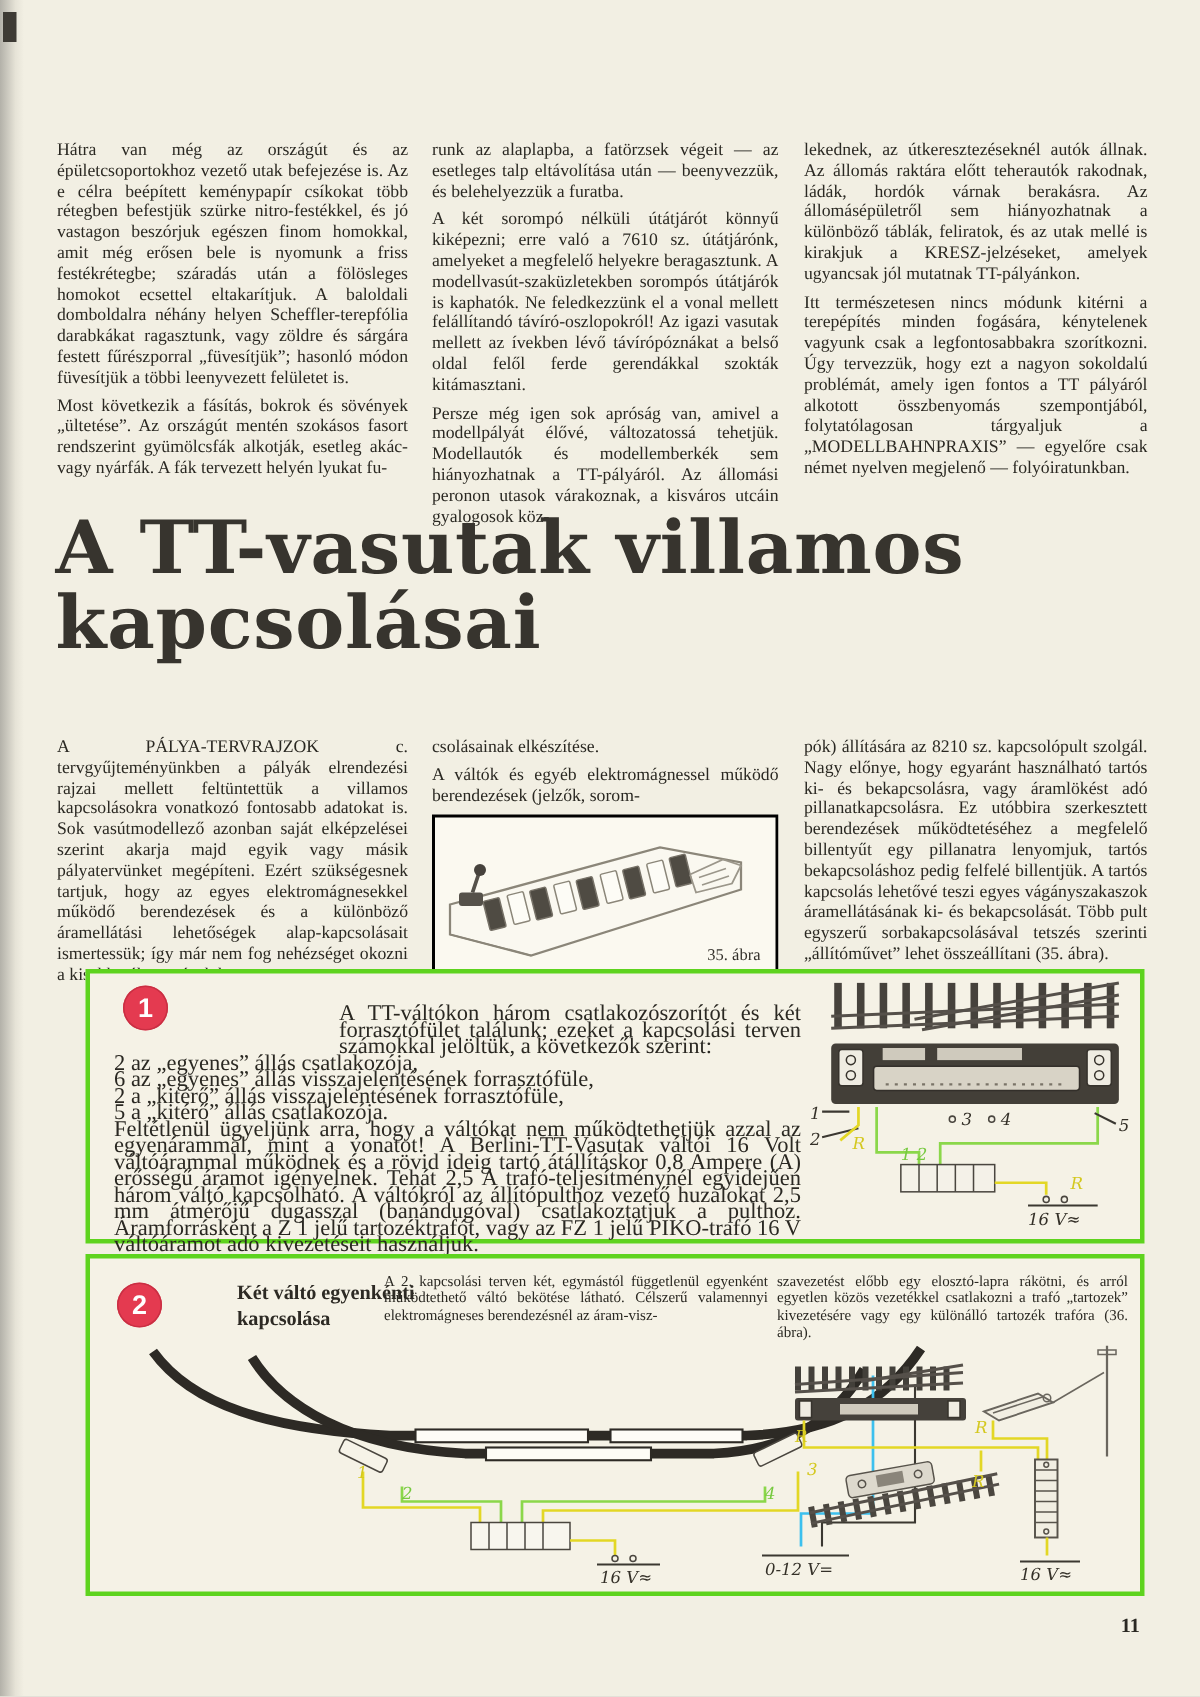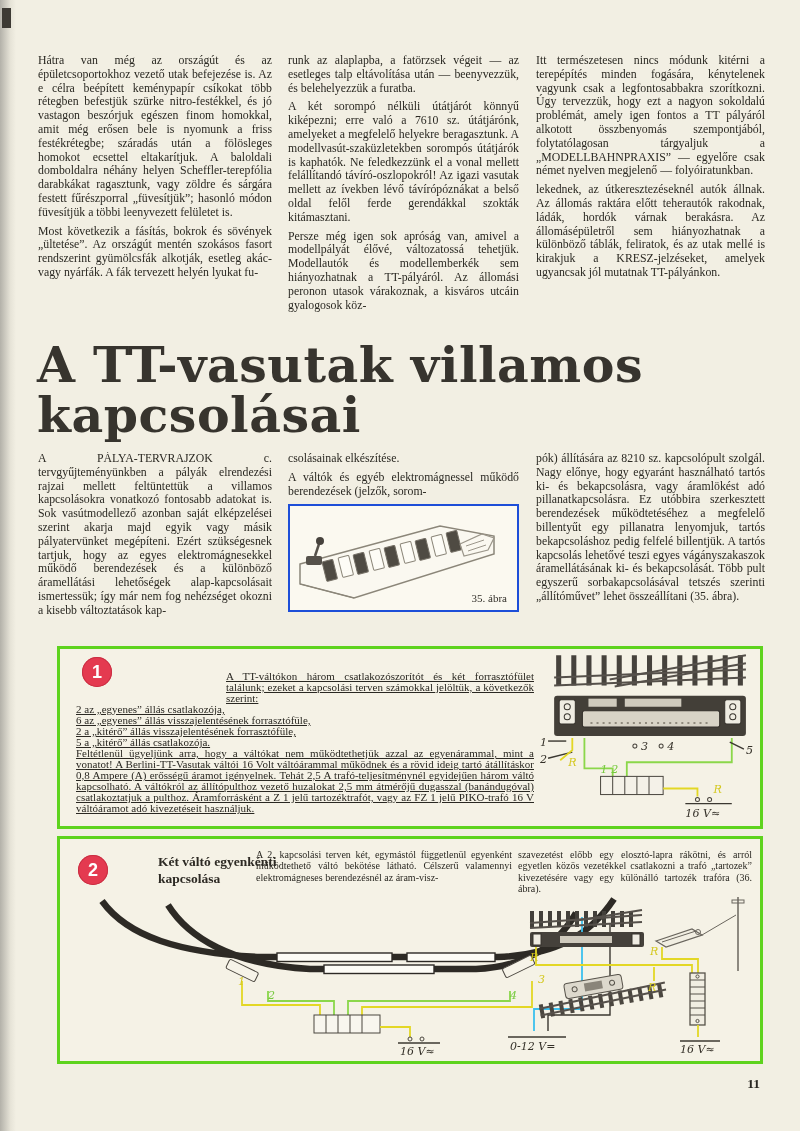--- a/index.html
+++ b/index.html
@@ -1,42 +1,42 @@
 <!DOCTYPE html>
 <html><head>
 <meta charset="utf-8">
 <style>
   html,body{margin:0;padding:0;background:#d8d6cf;}
   .page{position:relative;width:800px;height:1131px;background:#f2efe3;overflow:hidden;
         font-family:"Liberation Serif",serif;color:#2a2822;}
   .scan-edge{position:absolute;left:0;top:0;width:16px;height:100%;
         background:linear-gradient(90deg,#b3b1a9,#e6e3d7 65%,rgba(230,227,215,0));}
   .scan-mark{position:absolute;left:2px;top:8px;width:9px;height:20px;background:#3d3a34;}
-  .col{position:absolute;text-align:justify;font-size:11.8px;line-height:13.8px;overflow:hidden;}
+  .col{position:absolute;text-align:justify;font-size:11.8px;line-height:13.8px;overflow:hidden;margin-top:39px;}
   .col p{margin:0 0 5px 0;}
   #top-col1{left:38px;top:54px;width:234px;height:286px;}
   #top-col2{left:288px;top:54px;width:231px;height:286px;}
   #top-col3{left:536px;top:54px;width:229px;height:286px;}
   .headline{position:absolute;left:37px;top:340px;width:720px;
         font-family:"DejaVu Serif",serif;font-weight:bold;font-size:49px;line-height:50px;
         color:#37342e;letter-spacing:.5px;}
   #s2-col1{left:38px;top:452px;width:234px;height:196px;}
   #s2-col2{left:288px;top:452px;width:231px;height:196px;}
   #s2-col3{left:536px;top:452px;width:229px;height:200px;}
-  .fig-frame{position:relative;margin-top:6px;border:2px solid #1d4ed8;background:#fbf9f0;height:104px;}
+  .fig-frame{position:relative;margin-top:6px;border:2px solid #000000;background:#fbf9f0;height:104px;}
   .fig-caption{position:absolute;right:10px;bottom:5px;font-size:11px;color:#33302a;}
   .gbox{position:absolute;border:3px solid #5ed31e;background:#f5f2e6;}
   #box1{left:57px;top:646px;width:700px;height:177px;}
   #box2{left:57px;top:836px;width:700px;height:222px;}
   .badge{position:absolute;width:30px;height:30px;border-radius:50%;background:#e43a50;
         color:#fff;font-family:"Liberation Sans",sans-serif;font-weight:bold;font-size:18px;
         display:flex;align-items:center;justify-content:center;box-shadow:0 0 0 1px #c92f43 inset;}
   #box1 .badge{left:22px;top:8px;}
   #box2 .badge{left:18px;top:16px;}
-  .b1-text{position:absolute;left:16px;top:22px;width:458px;font-size:11px;line-height:11px;text-align:justify;text-decoration:underline;}
+  .b1-text{position:absolute;left:16px;top:22px;width:458px;font-size:15px;line-height:11px;text-align:justify;}
   .b1-float{float:left;width:150px;height:23px;}
   .b1-text p{margin:0;}
   .b1-list div{text-align:left;}
   .b1-svg{position:absolute;left:480px;top:0px;}
   .b2-title{position:absolute;left:62px;top:14px;width:150px;font-weight:bold;
         font-size:13.5px;line-height:17px;color:#2d2a24;margin-left:36px;}
   .b2-col{position:absolute;top:10px;font-size:10px;line-height:11.4px;text-align:justify;}
   #b2-col1{left:196px;width:256px;}
   #b2-col2{left:458px;width:234px;}
   .b2-svg{position:absolute;left:2px;top:58px;}
@@ -61,22 +61,22 @@
   <div class="col" id="top-col1">
     <p>Hátra van még az országút és az épületcsoportokhoz vezető utak befejezése is. Az e célra beépített keménypapír csíkokat több rétegben befestjük szürke nitro-festékkel, és jó vastagon beszórjuk egészen finom homokkal, amit még erősen bele is nyomunk a friss festékrétegbe; száradás után a fölösleges homokot ecsettel eltakarítjuk. A baloldali domboldalra néhány helyen Scheffler-terepfólia darabkákat ragasztunk, vagy zöldre és sárgára festett fűrészporral „füvesítjük”; hasonló módon füvesítjük a többi leenyvezett felületet is.</p>
     <p>Most következik a fásítás, bokrok és sövények „ültetése”. Az országút mentén szokásos fasort rendszerint gyümölcsfák alkotják, esetleg akác- vagy nyárfák. A fák tervezett helyén lyukat fu-</p>
   </div>
   <div class="col" id="top-col2">
     <p>runk az alaplapba, a fatörzsek végeit — az esetleges talp eltávolítása után — beenyvezzük, és belehelyezzük a furatba.</p>
     <p>A két sorompó nélküli útátjárót könnyű kiképezni; erre való a 7610 sz. útátjárónk, amelyeket a megfelelő helyekre beragasztunk. A modellvasút-szaküzletekben sorompós útátjárók is kaphatók. Ne feledkezzünk el a vonal mellett felállítandó távíró-oszlopokról! Az igazi vasutak mellett az ívekben lévő távírópóznákat a belső oldal felől ferde gerendákkal szokták kitámasztani.</p>
     <p>Persze még igen sok apróság van, amivel a modellpályát élővé, változatossá tehetjük. Modellautók és modellemberkék sem hiányozhatnak a TT-pályáról. Az állomási peronon utasok várakoznak, a kisváros utcáin gyalogosok köz-</p>
   </div>
   <div class="col" id="top-col3">
+    <p>lekednek, az útkeresztezéseknél autók állnak. Az állomás raktára előtt teherautók rakodnak, ládák, hordók várnak berakásra. Az állomásépületről sem hiányozhatnak a különböző táblák, feliratok, és az utak mellé is kirakjuk a KRESZ-jelzéseket, amelyek ugyancsak jól mutatnak TT-pályánkon.</p>
     <p>Itt természetesen nincs módunk kitérni a terepépítés minden fogására, kénytelenek vagyunk csak a legfontosabbakra szorítkozni. Úgy tervezzük, hogy ezt a nagyon sokoldalú problémát, amely igen fontos a TT pályáról alkotott összbenyomás szempontjából, folytatólagosan tárgyaljuk a „MODELLBAHNPRAXIS” — egyelőre csak német nyelven megjelenő — folyóiratunkban.</p>
-    <p>lekednek, az útkeresztezéseknél autók állnak. Az állomás raktára előtt teherautók rakodnak, ládák, hordók várnak berakásra. Az állomásépületről sem hiányozhatnak a különböző táblák, feliratok, és az utak mellé is kirakjuk a KRESZ-jelzéseket, amelyek ugyancsak jól mutatnak TT-pályánkon.</p>
   </div>
 
   <div class="headline">
     <div>A TT-vasutak villamos</div>
     <div>kapcsolásai</div>
   </div>
 
   <div class="col" id="s2-col1">
     <p>A PÁLYA-TERVRAJZOK c. tervgyűjteményünkben a pályák elrendezési rajzai mellett feltüntettük a villamos kapcsolásokra vonatkozó fontosabb adatokat is. Sok vasútmodellező azonban saját elképzelései szerint akarja majd egyik vagy másik pályatervünket megépíteni. Ezért szükségesnek tartjuk, hogy az egyes elektromágnesekkel működő berendezések és a különböző áramellátási lehetőségek alap-kapcsolásait ismertessük; így már nem fog nehézséget okozni a kisebb változtatások kap-</p>
   </div>

